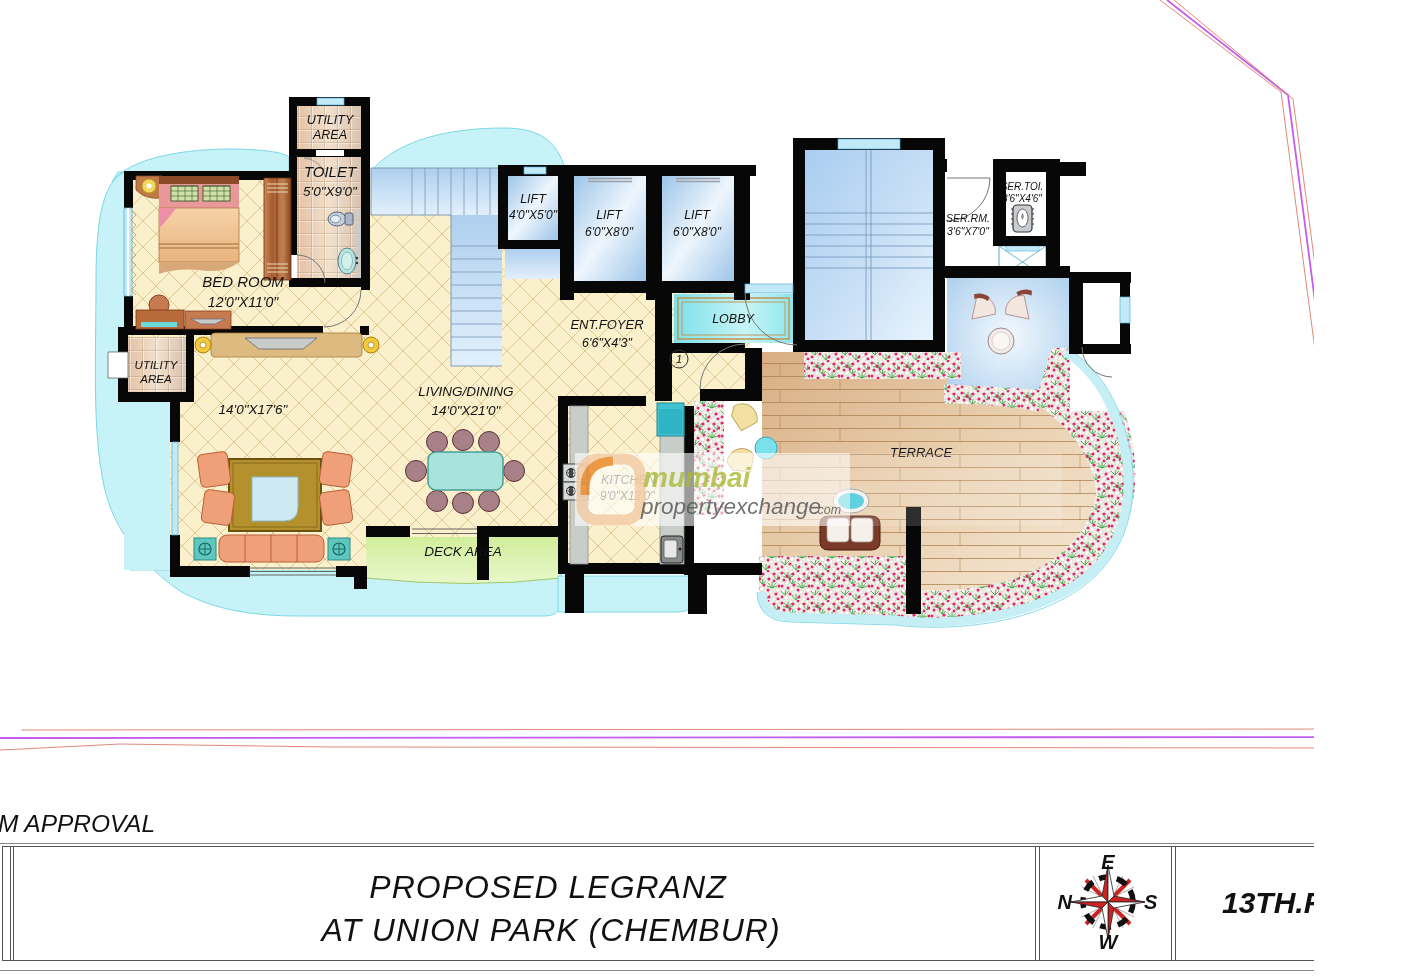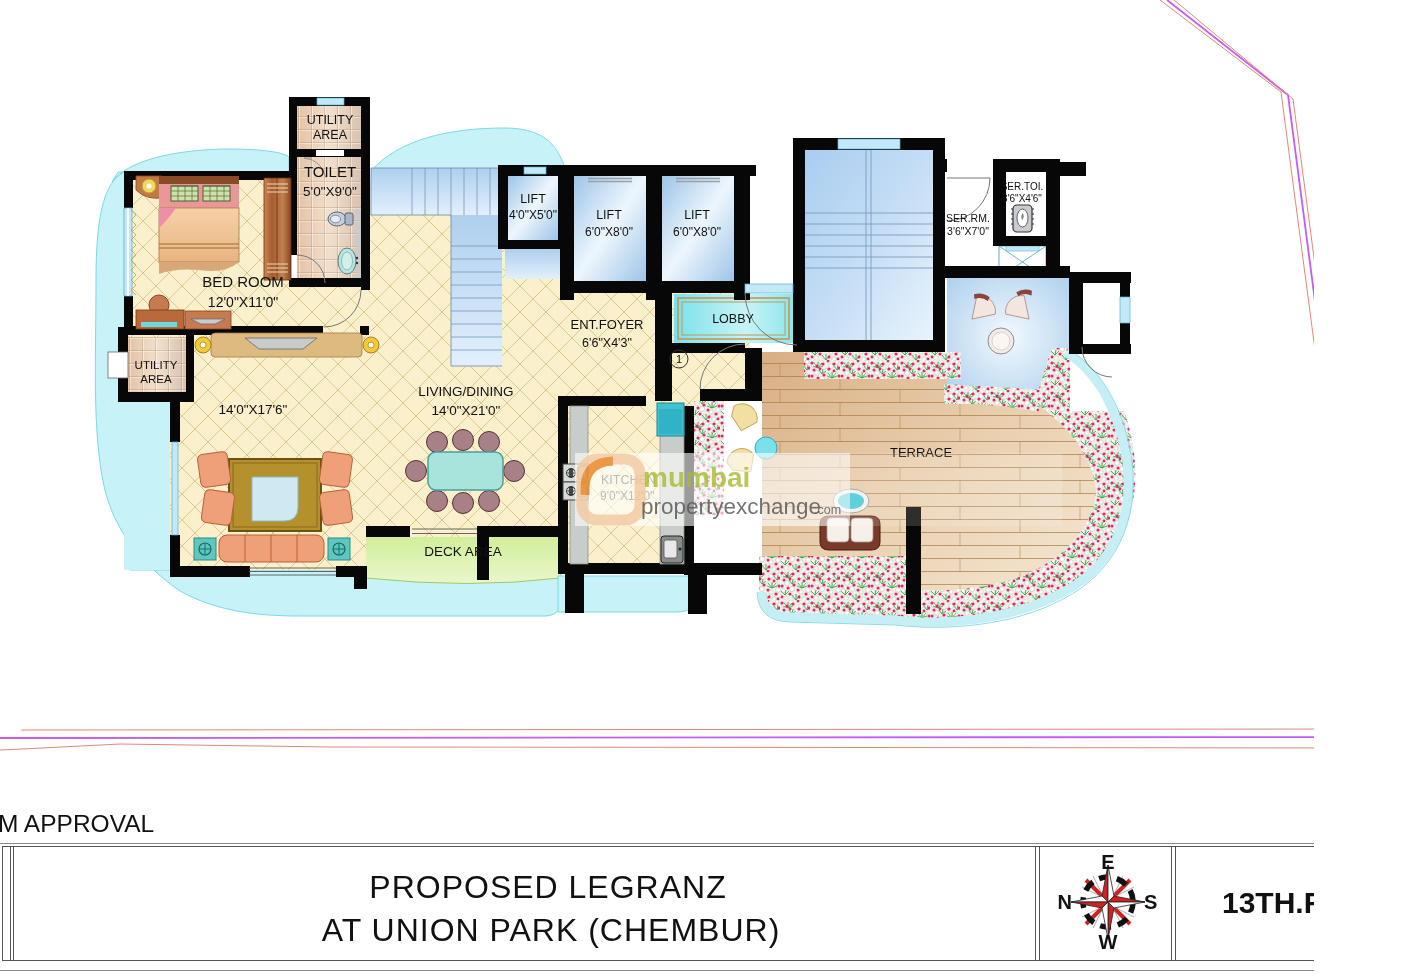--- a/index.html
+++ b/index.html
@@ -1,17 +1,17 @@
 <!DOCTYPE html>
 <html><head>
 <meta charset="utf-8">
 <style>
 html,body{margin:0;padding:0;background:#fff;}
 *{font-family:"Liberation Sans",sans-serif;}
-#wrap{position:relative;width:1314px;height:979px;overflow:hidden;background:#3b82f6;}
+#wrap{position:relative;width:1314px;height:979px;overflow:hidden;background:#3b82f6;font-style:italic;}
 </style>
 </head>
 <body>
 <div id="wrap">
 <svg width="1423" height="979" viewBox="0 0 1423 979">
 <defs>
 <pattern id="lat" width="26" height="26" patternUnits="userSpaceOnUse">
 <path d="M0,0 L26,26 M26,0 L0,26" stroke="#c9a45e" stroke-width="1" fill="none" opacity="0.55"></path>
 </pattern>
 <pattern id="tilg" width="13" height="13" patternUnits="userSpaceOnUse">

